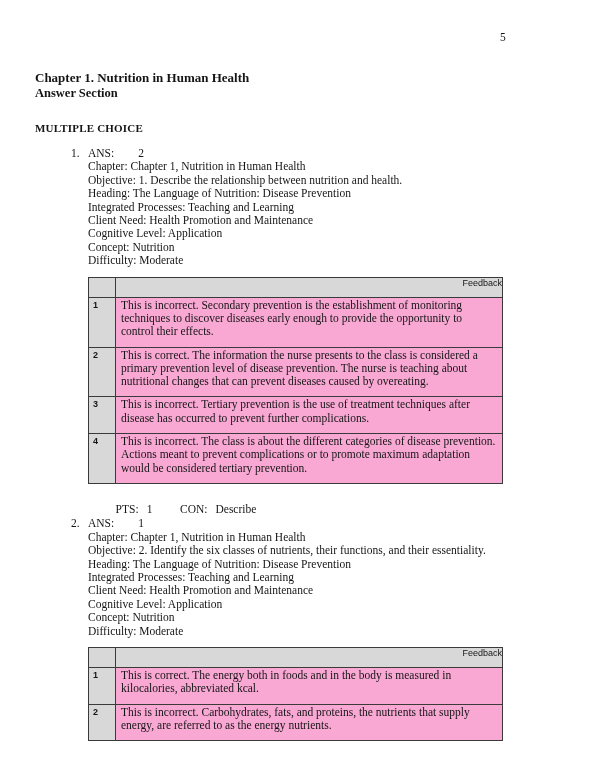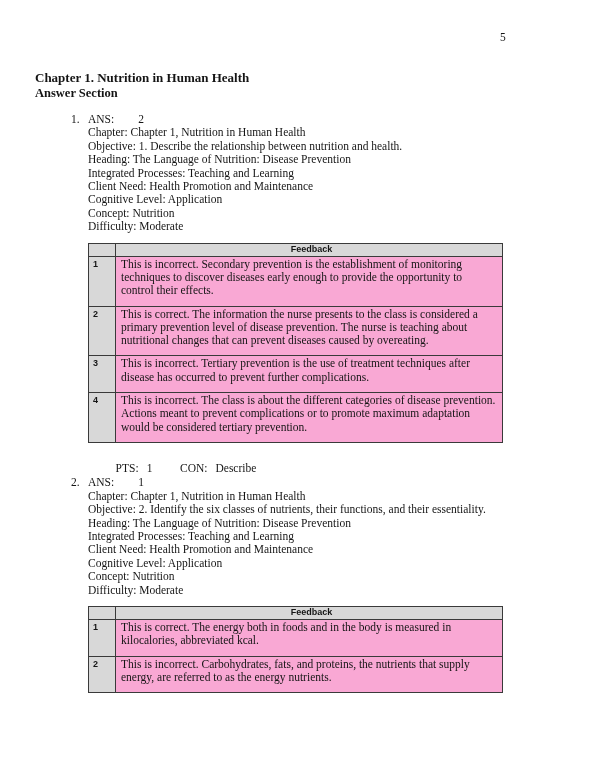--- a/index.html
+++ b/index.html
@@ -35,22 +35,22 @@
     table-layout: fixed;
   }
   .fb-table td, .fb-table th {
     border: 1px solid #3a3a3a;
     vertical-align: top;
   }
   .fb-table .numcol { width: 27px; background: #d8d8d8; }
   .fb-table th.headcell {
     background: #d8d8d8;
     font-family: "Liberation Sans", "DejaVu Sans", sans-serif;
-    font-weight: bold; font-size: 9px; line-height: 11px;
-    text-align: center; padding: 0 0 1px 5px;
+    font-weight: normal; font-size: 9px; line-height: 11px;
+    text-align: right; padding: 0 0 8px 5px;
   }
   .fb-table td.numcell {
     font-family: "Liberation Sans", "DejaVu Sans", sans-serif;
     font-weight: bold; font-size: 9px; line-height: 11px;
     padding: 2px 0 0 4px;
   }
   .fb-table td.textcell {
     background: #f9a8d4;
     font-size: 11.5px; line-height: 13.3px;
     padding: 1px 6px 8px 5px;
@@ -71,20 +71,21 @@
 
 <div class="page">
 
   <div class="page-number">5</div>
 
   <div class="content">
 
     <div class="doc-title">Chapter 1. Nutrition in Human Health</div>
     <div class="doc-subtitle">Answer Section</div>
 
+    <div class="section-heading">MULTIPLE CHOICE</div>
 
     <div class="question q1">
       <span class="qnum">1.</span>
       <div class="ans-line">
         <span class="ans-label">ANS:</span><span>2</span>
       </div>
       <div class="qline">Chapter: Chapter 1, Nutrition in Human Health</div>
       <div class="qline">Objective: 1. Describe the relationship between nutrition and health.</div>
       <div class="qline">Heading: The Language of Nutrition: Disease Prevention</div>
       <div class="qline">Integrated Processes: Teaching and Learning</div>

